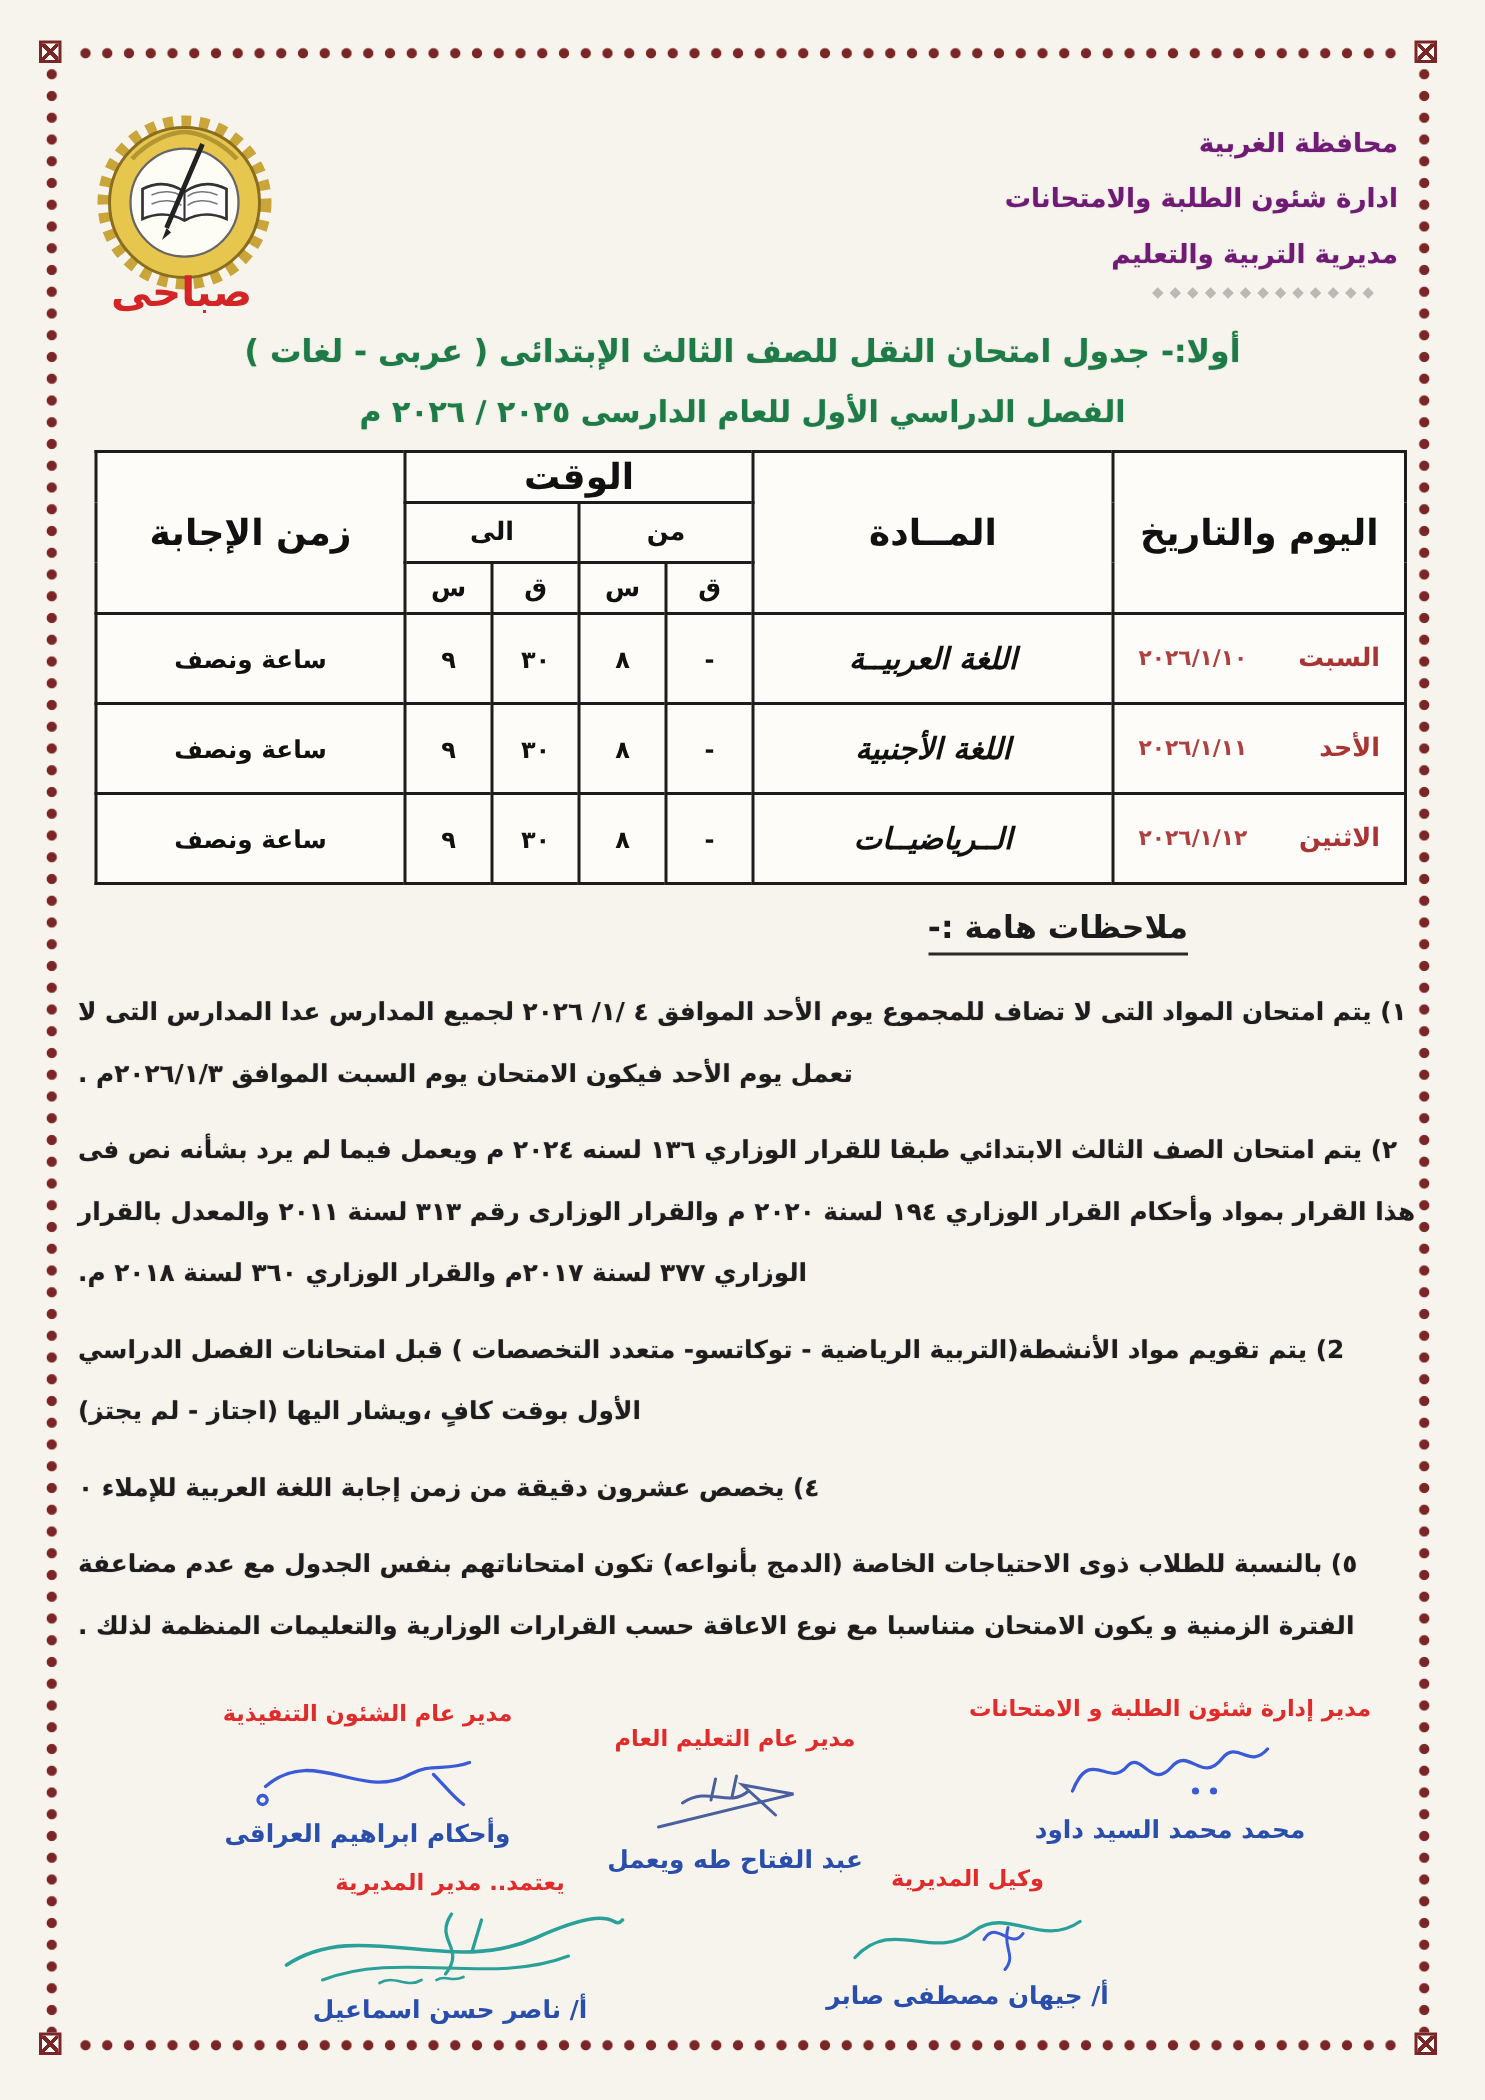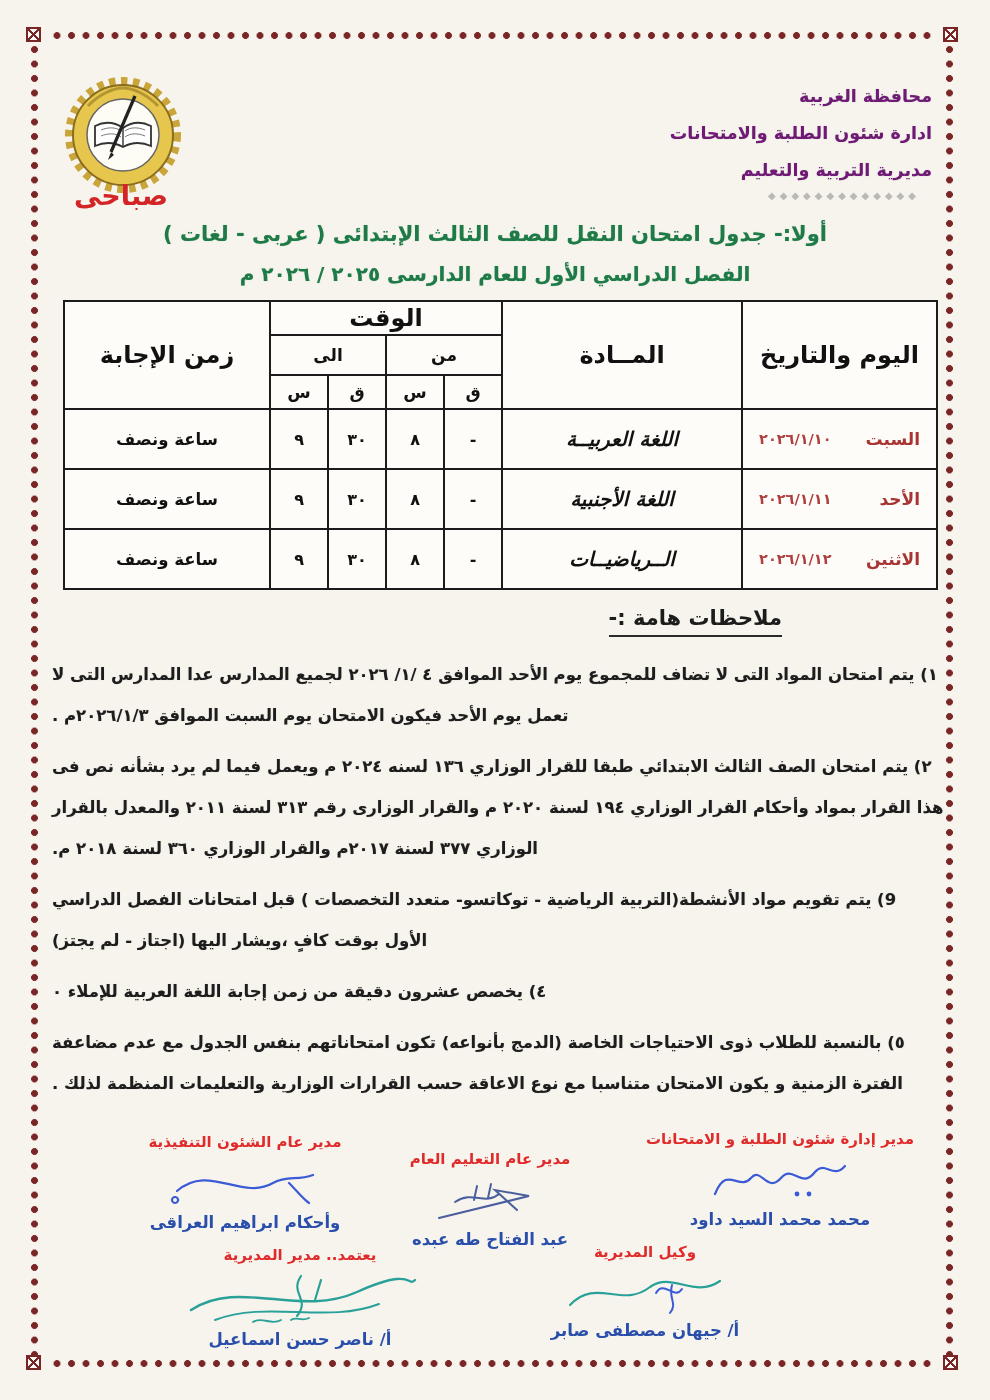--- a/index.html
+++ b/index.html
@@ -74,21 +74,21 @@
   tr.r-data  { height: 60px; }
   td.subject { font-size: 20px; font-style: italic; }
   td.tval    { font-size: 16px; }
   td.duration{ font-size: 16.5px; }
   .daycell { display: flex; justify-content: space-between; align-items: center; padding: 0 12px; }
   .daycell .day  { color: #a83434; font-size: 17px; font-weight: 700; }
   .daycell .date { color: #b04040; font-size: 14.5px; font-weight: 700; }
 
   
   .notes-head {
-    position: absolute; right: 208px; top: 606px; color: #1c1c1c;
+    position: absolute; right: 198px; top: 606px; color: #1c1c1c;
     font-size: 21px; font-weight: 700; border-bottom: 2.6px solid #2a2a2a; padding-bottom: 5px;
   }
   .notes {
     position: absolute; right: 46px; left: 52px; top: 654px;
     direction: rtl; text-align: left;
   }
   .notes p {
     font-size: 16.5px; font-weight: 700; color: #1d1d1d; line-height: 41px;
     margin-bottom: 10px; text-shadow: 0 0 1px rgba(0,0,0,.25);
   }
@@ -213,42 +213,42 @@
       <td class="tval">٩</td>
       <td class="duration">ساعة ونصف</td>
     </tr>
   </tbody>
     </table>
 
   <div class="notes-head" dir="rtl">ملاحظات هامة :-</div>
   <div class="notes">
     <p>١) يتم امتحان المواد التى لا تضاف للمجموع يوم الأحد الموافق ٤ /١/ ٢٠٢٦ لجميع المدارس عدا المدارس التى لا تعمل يوم الأحد فيكون الامتحان يوم السبت الموافق ٢٠٢٦/١/٣م .</p>
     <p>٢) يتم امتحان الصف الثالث الابتدائي طبقا للقرار الوزاري ١٣٦ لسنه ٢٠٢٤ م ويعمل فيما لم يرد بشأنه نص فى هذا القرار بمواد وأحكام القرار الوزاري ١٩٤ لسنة ٢٠٢٠ م والقرار الوزارى رقم ٣١٣ لسنة ٢٠١١ والمعدل بالقرار الوزاري ٣٧٧ لسنة ٢٠١٧م والقرار الوزاري ٣٦٠ لسنة ٢٠١٨ م.</p>
-    <p>9) يتم تقويم مواد الأنشطة(التربية الرياضية - توكاتسو- متعدد التخصصات ) قبل امتحانات الفصل الدراسي الأول بوقت كافٍ ،ويشار اليها (اجتاز - لم يجتز)</p>
+    <p>2) يتم تقويم مواد الأنشطة(التربية الرياضية - توكاتسو- متعدد التخصصات ) قبل امتحانات الفصل الدراسي الأول بوقت كافٍ ،ويشار اليها (اجتاز - لم يجتز)</p>
     <p>٤) يخصص عشرون دقيقة من زمن إجابة اللغة العربية للإملاء ٠</p>
     <p>٥) بالنسبة للطلاب ذوى الاحتياجات الخاصة (الدمج بأنواعه) تكون امتحاناتهم بنفس الجدول مع عدم مضاعفة الفترة الزمنية و يكون الامتحان متناسبا مع نوع الاعاقة حسب القرارات الوزارية والتعليمات المنظمة لذلك .</p>
   </div>
 
   <div class="sig sig-exams">
     <div class="sig-title">مدير إدارة شئون الطلبة و الامتحانات</div>
     <svg class="scribble" width="150" height="58" viewBox="0 0 150 58">
       <path d="M10 44 C22 14 34 42 46 28 C56 16 62 44 76 28 C88 14 96 40 110 22 C120 10 128 30 140 16" fill="none" stroke="#3b5bd6" stroke-width="2.2" stroke-linecap="round"></path>
       <circle cx="92" cy="44" r="2.4" fill="#3b5bd6"></circle>
         <circle cx="104" cy="44" r="2.4" fill="#3b5bd6"></circle>
     </svg>
     <div class="sig-name">محمد محمد السيد داود</div>
   </div>
 
   <div class="sig sig-genedu">
     <div class="sig-title">مدير عام التعليم العام</div>
     <svg class="scribble" width="130" height="58" viewBox="0 0 130 58">
       <path d="M14 48 L104 26 L70 20 L92 40" fill="none" stroke="#4a5f9e" stroke-width="2" stroke-linecap="round"></path>
       <path d="M30 32 C48 20 60 36 74 24 M52 16 L49 30 M66 14 L63 28" fill="none" stroke="#4a5f9e" stroke-width="2" stroke-linecap="round"></path>
     </svg>
-    <div class="sig-name">عبد الفتاح طه عبده</div>
+    <div class="sig-name">عبد الفتاح طه ويعمل</div>
   </div>
 
   <div class="sig sig-exec">
     <div class="sig-title">مدير عام الشئون التنفيذية</div>
     <svg class="scribble" width="160" height="58" viewBox="0 0 160 58">
       <path d="M12 38 C44 10 76 48 108 30 C122 22 132 28 148 22 M124 30 C132 38 138 46 144 50 M10 44 a3 3 0 1 0 .1 0" fill="none" stroke="#3b5bd6" stroke-width="2.2" stroke-linecap="round"></path>
     </svg>
     <div class="sig-name">وأحكام ابراهيم العراقى</div>
   </div>
 

